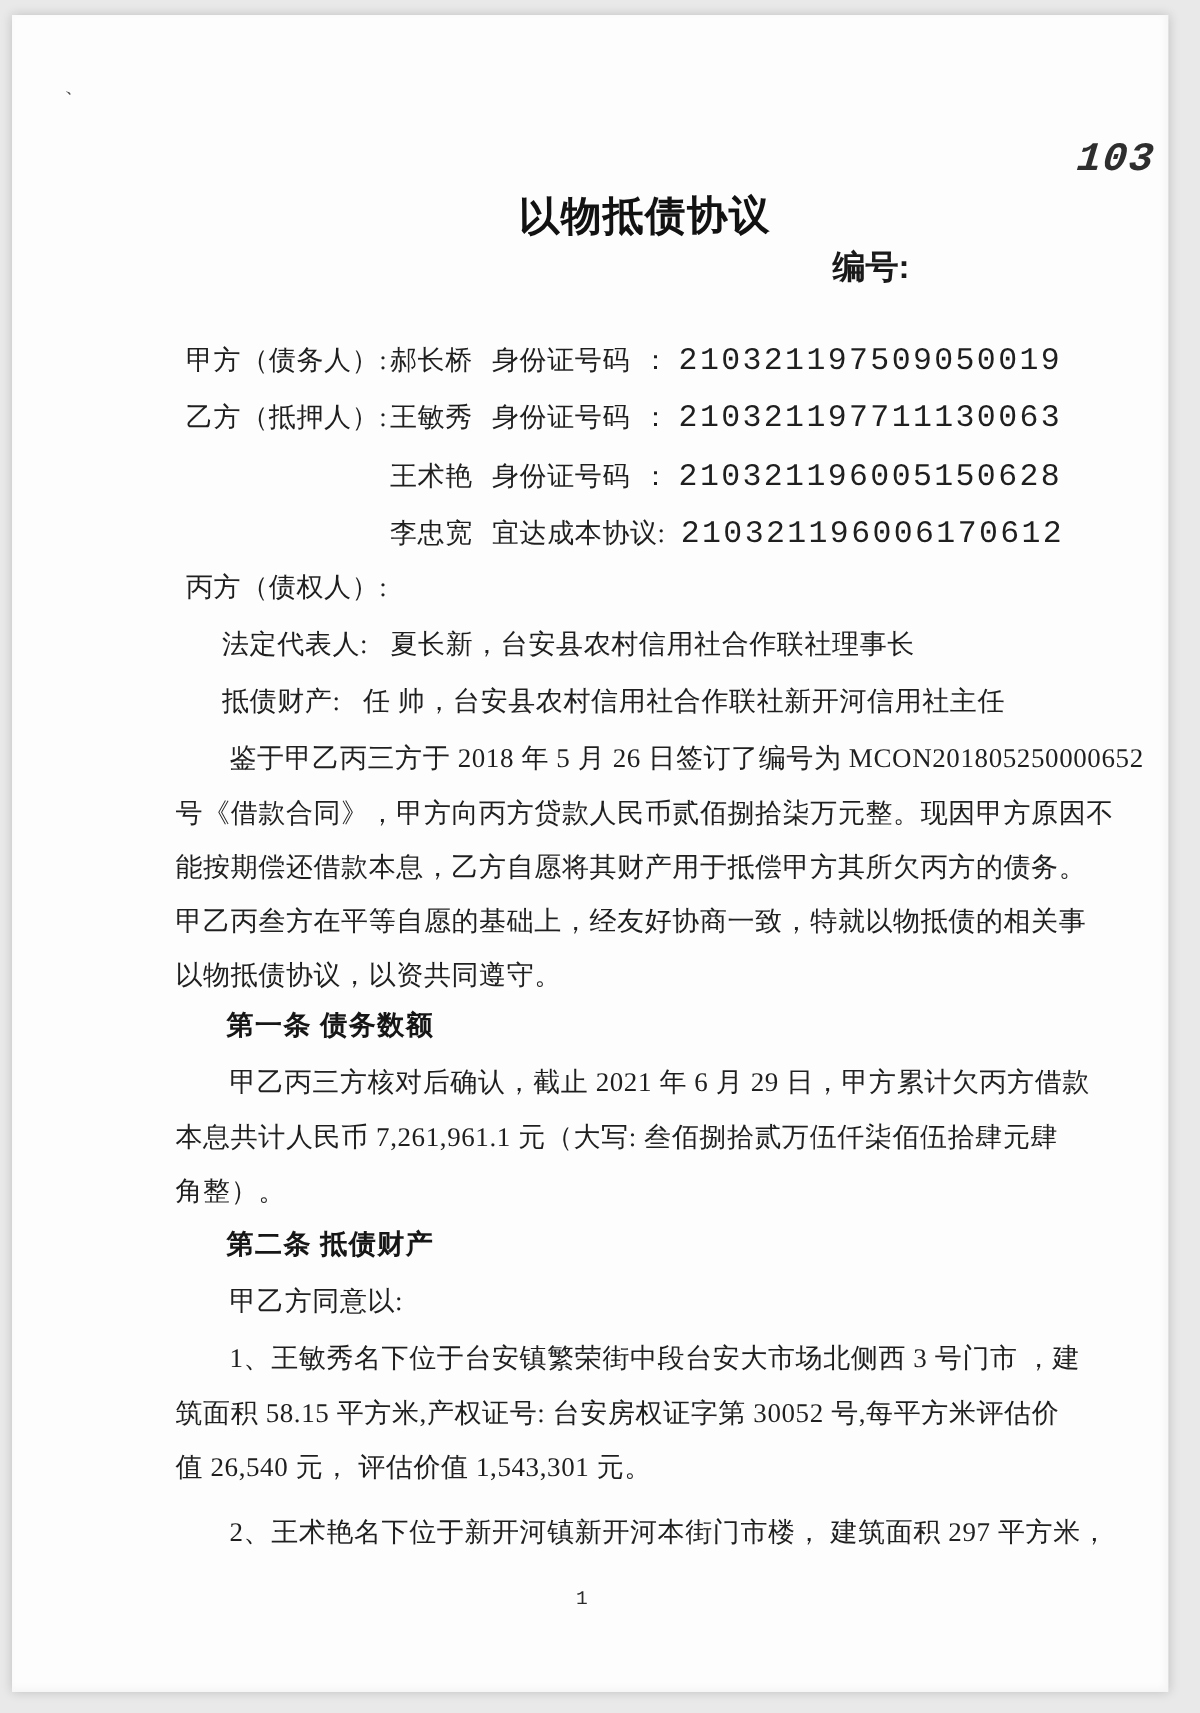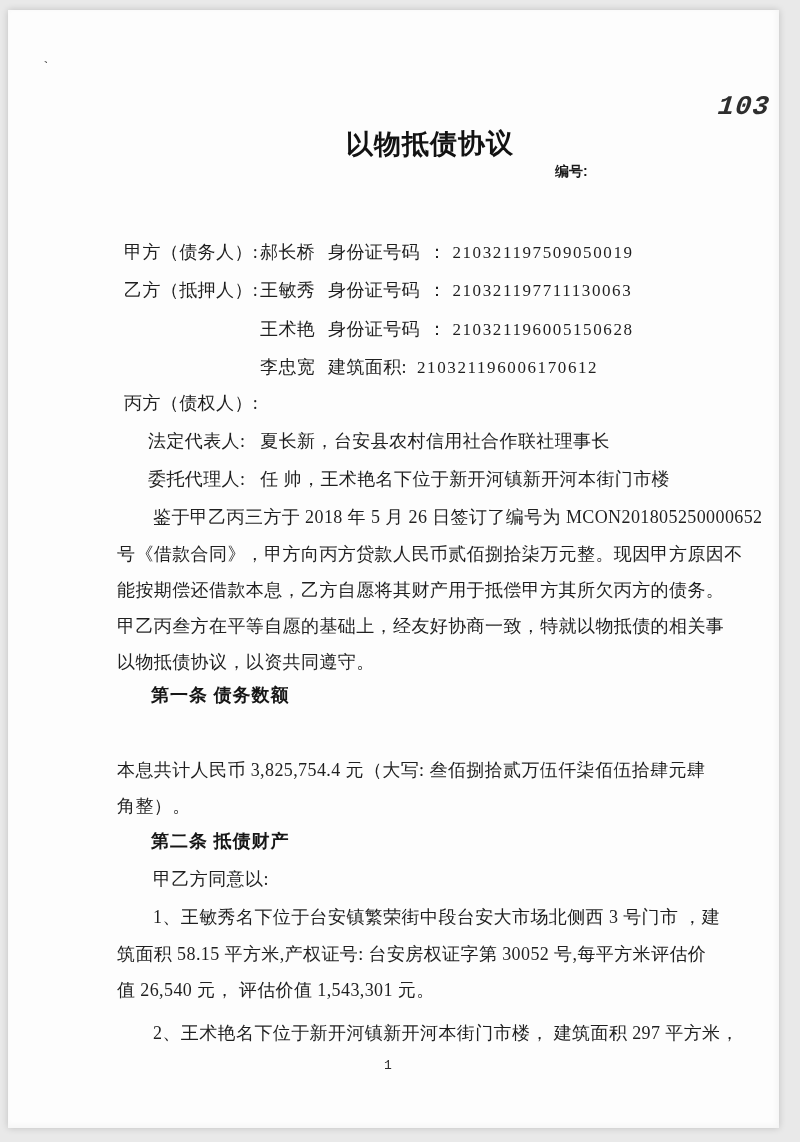--- a/index.html
+++ b/index.html
@@ -18,46 +18,45 @@
     box-shadow:0 0 7px rgba(0,0,0,.18), inset -2px -2px 6px rgba(0,0,0,.04);
   }
   
   .pline{
     position:absolute;
     white-space:nowrap;
     font-size:18px;
     line-height:24px;
     color:#1f1f1f;
     letter-spacing:.4px;
-    margin-top:12px;
   }
   .party{display:flex;align-items:baseline;}
   .role{display:inline-block;width:136px;}
   .pname{display:inline-block;min-width:68px;}
   .idlab{display:inline-block;}
   .idsep{display:inline-block;margin:0 6px 0 8px;}
-  .idnum{display:inline-block;letter-spacing:1.6px;font-size:17px;}
+  .idnum{display:inline-block;letter-spacing:1.6px;font-size:21px;font-family:Liberation Mono, monospace;}
   .rep-label{display:inline-block;margin-right:10px;}
   .heading{font-weight:bold;letter-spacing:1px;color:#161616;}
   .doc-title{
     position:absolute;left:338px;top:98px;
     font-family:"Liberation Sans","DejaVu Sans",sans-serif;
     font-weight:bold;font-size:27px;letter-spacing:1px;color:#121212;
     transform:rotate(-0.4deg);
   }
   .page-stamp{
     position:absolute;left:710px;top:82px;
     font-family:"Liberation Mono","DejaVu Sans Mono",monospace;
     font-style:italic;font-size:27px;font-weight:bold;color:#2e2e2e;
     letter-spacing:1px;transform:skewX(-6deg);
   }
   .no-label{
     position:absolute;left:547px;top:153px;
     font-family:"Liberation Sans","DejaVu Sans",sans-serif;
-    font-weight:bold;font-size:14px;color:#1a1a1a;
+    font-weight:bold;font-size:22px;color:#1a1a1a;
   }
   .corner-mark{
     position:absolute;left:34px;top:38px;
     font-size:13px;color:#4a4a4a;transform:rotate(-12deg);
   }
   .footer-page{
     position:absolute;left:376px;top:1048px;
     font-family:"Liberation Mono","DejaVu Sans Mono",monospace;
     font-size:13px;color:#2b2b2b;
   }
@@ -93,45 +92,46 @@
 
   <div class="pline party" style="left:252px;top:295px">
     <span class="pname">王术艳</span>
     <span class="idlab">身份证号码</span>
     <span class="idsep">：</span>
     <span class="idnum">210321196005150628</span>
   </div>
 
   <div class="pline party" style="left:252px;top:333px">
     <span class="pname">李忠宽</span>
-    <span class="idlab" style="margin-right:10px">建筑面积:</span>
+    <span class="idlab" style="margin-right:10px">宜达成本协议:</span>
     <span class="idnum">210321196006170612</span>
   </div>
 
   <div class="pline party" style="left:116px;top:369px">
     <span class="role">丙方（债权人）:</span>
   </div>
 
   <div class="pline" style="left:140px;top:407px">
     <span class="rep-label">法定代表人:</span>
     <span>夏长新，台安县农村信用社合作联社理事长</span>
   </div>
   <div class="pline" style="left:140px;top:445px">
-    <span class="rep-label">委托代理人:</span>
-    <span>任  帅，王术艳名下位于新开河镇新开河本街门市楼</span>
+    <span class="rep-label">抵债财产:</span>
+    <span>任  帅，台安县农村信用社合作联社新开河信用社主任</span>
   </div>
 
   <div class="pline" style="left:145px;top:483px">鉴于甲乙丙三方于 2018 年 5 月 26 日签订了编号为 MCON201805250000652</div>
   <div class="pline" style="left:109px;top:520px">号《借款合同》，甲方向丙方贷款人民币贰佰捌拾柒万元整。现因甲方原因不</div>
   <div class="pline" style="left:109px;top:556px">能按期偿还借款本息，乙方自愿将其财产用于抵偿甲方其所欠丙方的债务。</div>
   <div class="pline" style="left:109px;top:592px">甲乙丙叁方在平等自愿的基础上，经友好协商一致，特就以物抵债的相关事</div>
   <div class="pline" style="left:109px;top:628px">以物抵债协议，以资共同遵守。</div>
 
   <div class="pline heading" style="left:143px;top:661px">第一条 债务数额</div>
-  <div class="pline" style="left:109px;top:736px">本息共计人民币 3,825,754.4 元（大写: 叁佰捌拾贰万伍仟柒佰伍拾肆元肆</div>
+  <div class="pline" style="left:145px;top:699px">甲乙丙三方核对后确认，截止 2021 年 6 月 29 日，甲方累计欠丙方借款</div>
+  <div class="pline" style="left:109px;top:736px">本息共计人民币 7,261,961.1 元（大写: 叁佰捌拾贰万伍仟柒佰伍拾肆元肆</div>
   <div class="pline" style="left:109px;top:772px">角整）。</div>
 
   <div class="pline heading" style="left:143px;top:807px">第二条 抵债财产</div>
   <div class="pline" style="left:145px;top:845px">甲乙方同意以:</div>
   <div class="pline" style="left:145px;top:883px">1、王敏秀名下位于台安镇繁荣街中段台安大市场北侧西 3 号门市 ，建</div>
   <div class="pline" style="left:109px;top:920px">筑面积 58.15 平方米,产权证号: 台安房权证字第 30052 号,每平方米评估价</div>
   <div class="pline" style="left:109px;top:956px">值 26,540 元， 评估价值 1,543,301 元。</div>
   <div class="pline" style="left:145px;top:999px">2、王术艳名下位于新开河镇新开河本街门市楼， 建筑面积 297 平方米，</div>
 
   <div class="footer-page">1</div>

